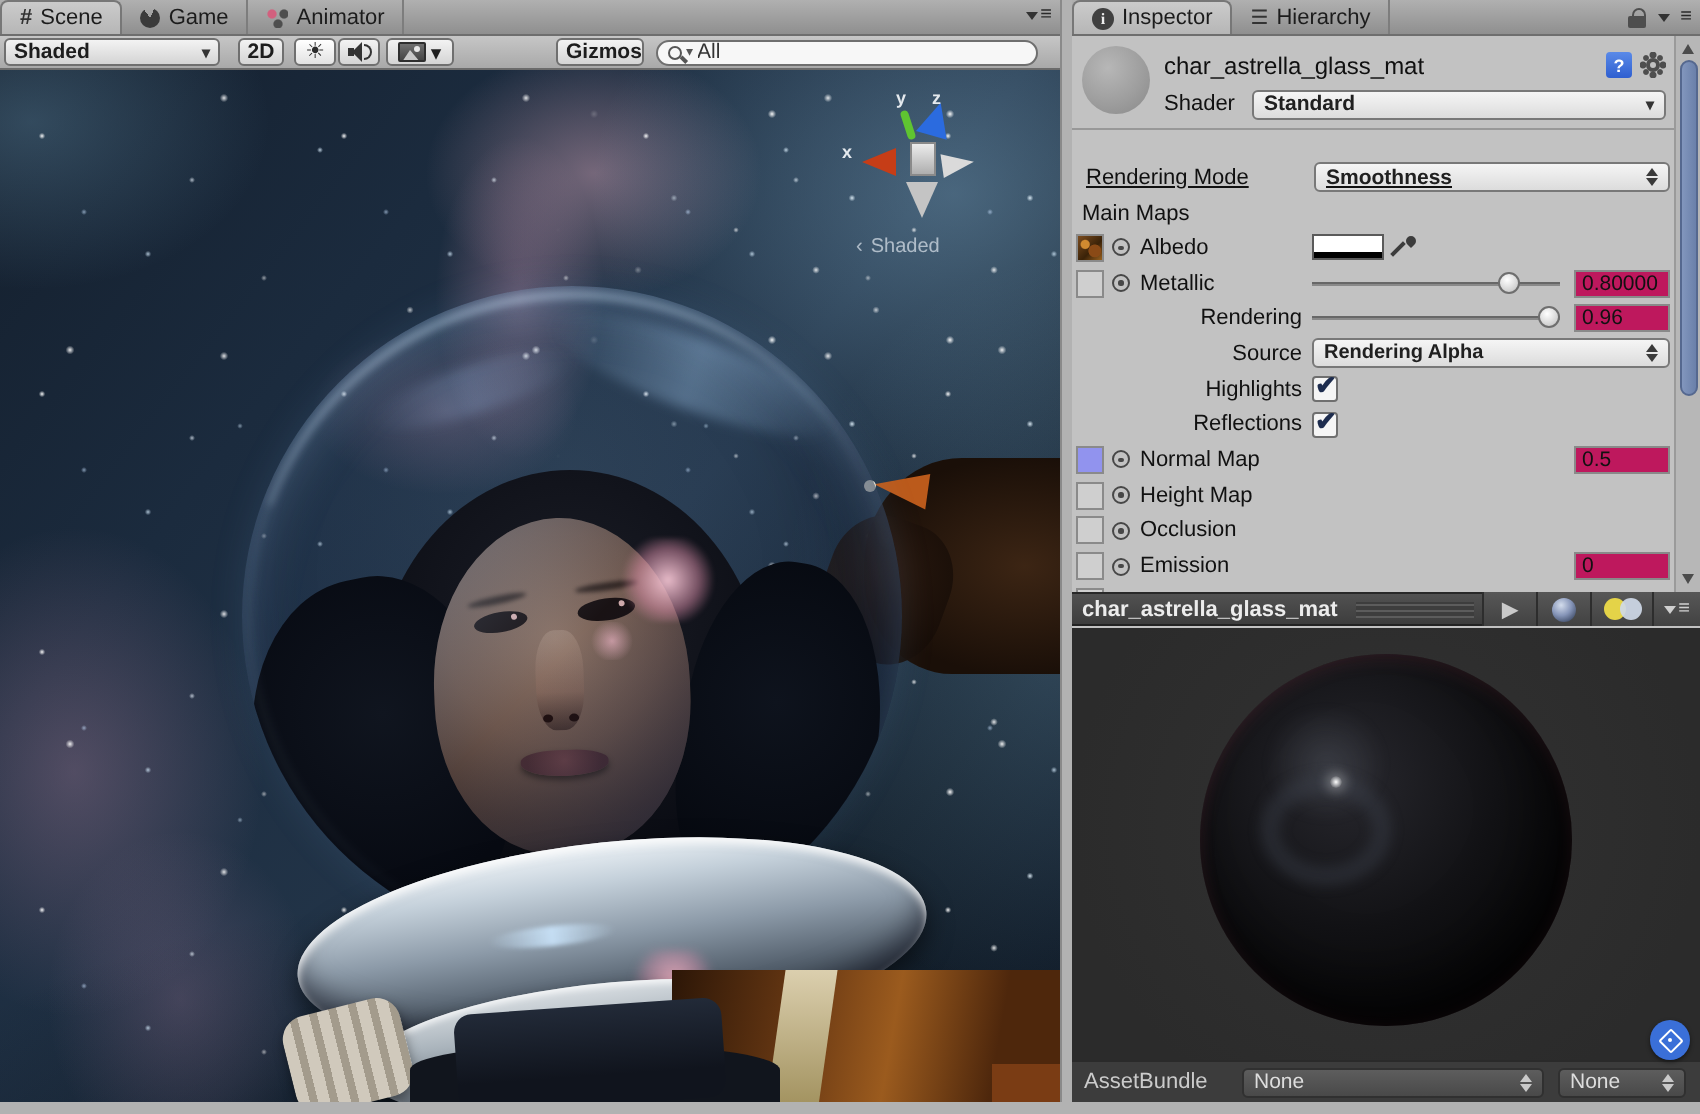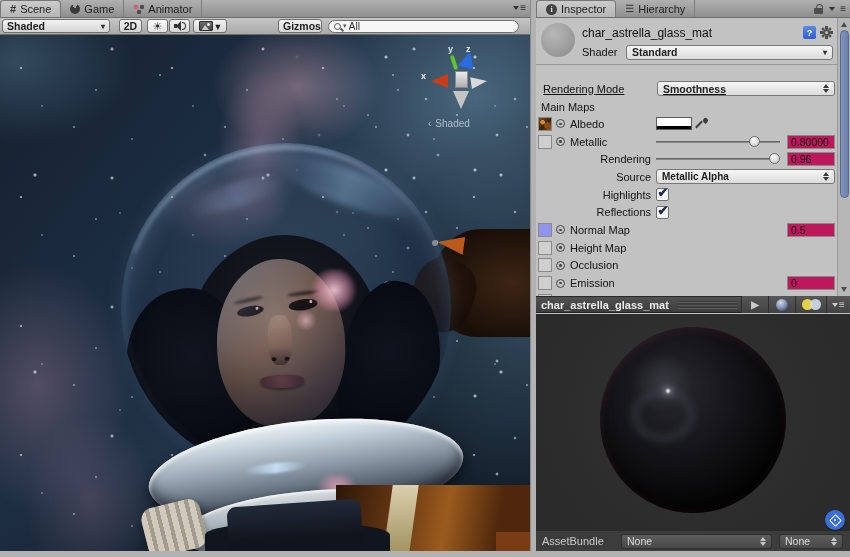--- a/index.html
+++ b/index.html
@@ -503,21 +503,21 @@
           <span class="valbox">0.96</span>
         </div>
       </div>
 
       <div class="prop-row">
         <div class="lbl-col right">
             <span>Source</span>
           </div>
         <div class="ctl-col">
           <div class="dd">
-            <span class="dtxt" style="font-size:10px;">Metallic Alpha</span>
+            <span class="dtxt" style="font-size:10px;">Rendering Alpha</span>
             <span class="updown">
                 <i class="u"></i>
                 <i class="d"></i>
               </span>
           </div>
         </div>
       </div>
 
       <div class="prop-row">
         <div class="lbl-col right">

